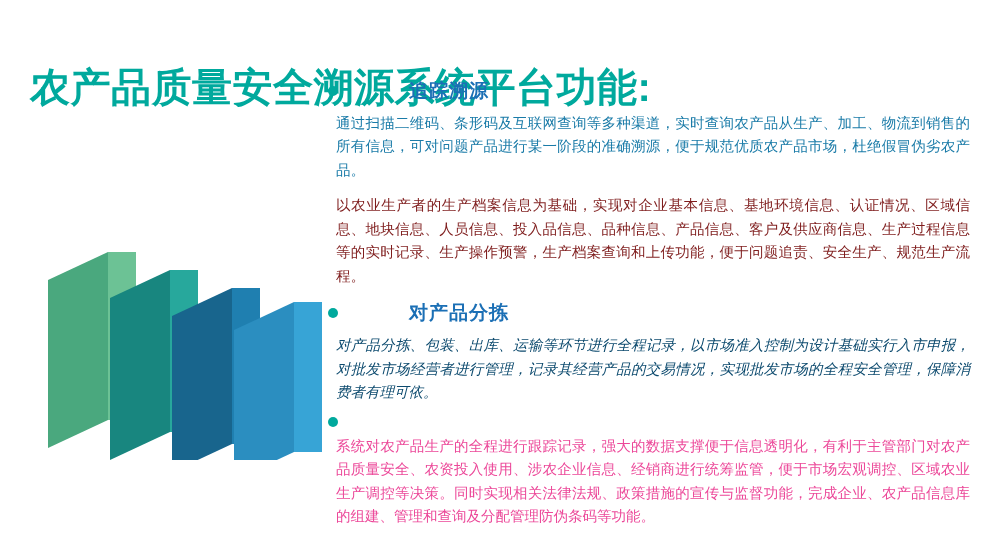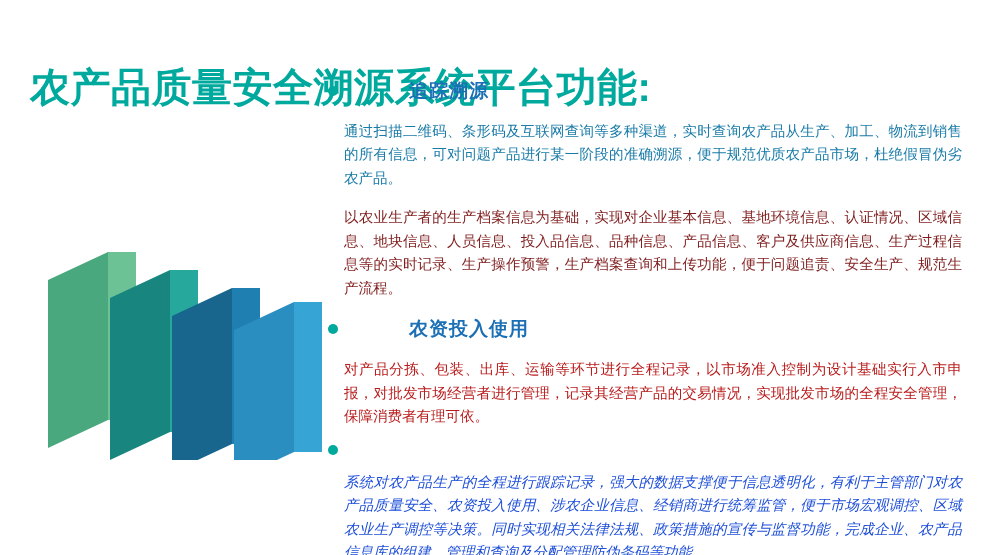--- a/index.html
+++ b/index.html
@@ -70,27 +70,27 @@
     font-weight: bold;
     color: #1b6fb5;
     letter-spacing: 1px;
     white-space: nowrap;
   }
   .feature-body {
     font-size: 14.5px;
     line-height: 1.62;
     color: #1a7ba8;
     text-align: justify;
-    margin: 16px;
+    margin: 8px;
     padding-left: 0;
   }
   .feature:nth-child(1) .feature-body { color: #1a7ba8; }
   .feature:nth-child(2) .feature-body { color: #7f1d1d; }
-  .feature:nth-child(3) .feature-body { color: #b91c1c; }
-  .feature:nth-child(4) .feature-body { color: #1d4ed8; font-style: italic; }
+  .feature:nth-child(3) .feature-body { color: #0c4a6e; font-style: italic; }
+  .feature:nth-child(4) .feature-body { color: #ec4899; }
 </style>
 </head>
 <body>
 
 <div class="page-title">
   <span>农产品质量安全溯源系统平台功能</span><span class="colon">:</span>
 </div>
 
 <div class="illustration">
   <svg width="280" height="330" viewBox="0 0 280 330" xmlns="http://www.w3.org/2000/svg">
@@ -127,21 +127,21 @@
     <p class="feature-body">通过扫描二维码、条形码及互联网查询等多种渠道，实时查询农产品从生产、加工、物流到销售的所有信息，可对问题产品进行某一阶段的准确溯源，便于规范优质农产品市场，杜绝假冒伪劣农产品。</p>
   </div>
 
   <div class="feature">
     <p class="feature-body">以农业生产者的生产档案信息为基础，实现对企业基本信息、基地环境信息、认证情况、区域信息、地块信息、人员信息、投入品信息、品种信息、产品信息、客户及供应商信息、生产过程信息等的实时记录、生产操作预警，生产档案查询和上传功能，便于问题追责、安全生产、规范生产流程。</p>
   </div>
 
   <div class="feature">
     <div class="feature-head">
       <span class="bullet"></span>
-      <span class="feature-title">农资投入使用</span>
+      <span class="feature-title">对产品分拣</span>
     </div>
     <p class="feature-body">对产品分拣、包装、出库、运输等环节进行全程记录，以市场准入控制为设计基础实行入市申报，对批发市场经营者进行管理，记录其经营产品的交易情况，实现批发市场的全程安全管理，保障消费者有理可依。</p>
   </div>
 
   <div class="feature">
     <div class="feature-head">
       <span class="bullet"></span>
     </div>
     <p class="feature-body">系统对农产品生产的全程进行跟踪记录，强大的数据支撑便于信息透明化，有利于主管部门对农产品质量安全、农资投入使用、涉农企业信息、经销商进行统筹监管，便于市场宏观调控、区域农业生产调控等决策。同时实现相关法律法规、政策措施的宣传与监督功能，完成企业、农产品信息库的组建、管理和查询及分配管理防伪条码等功能。</p>
   </div>

